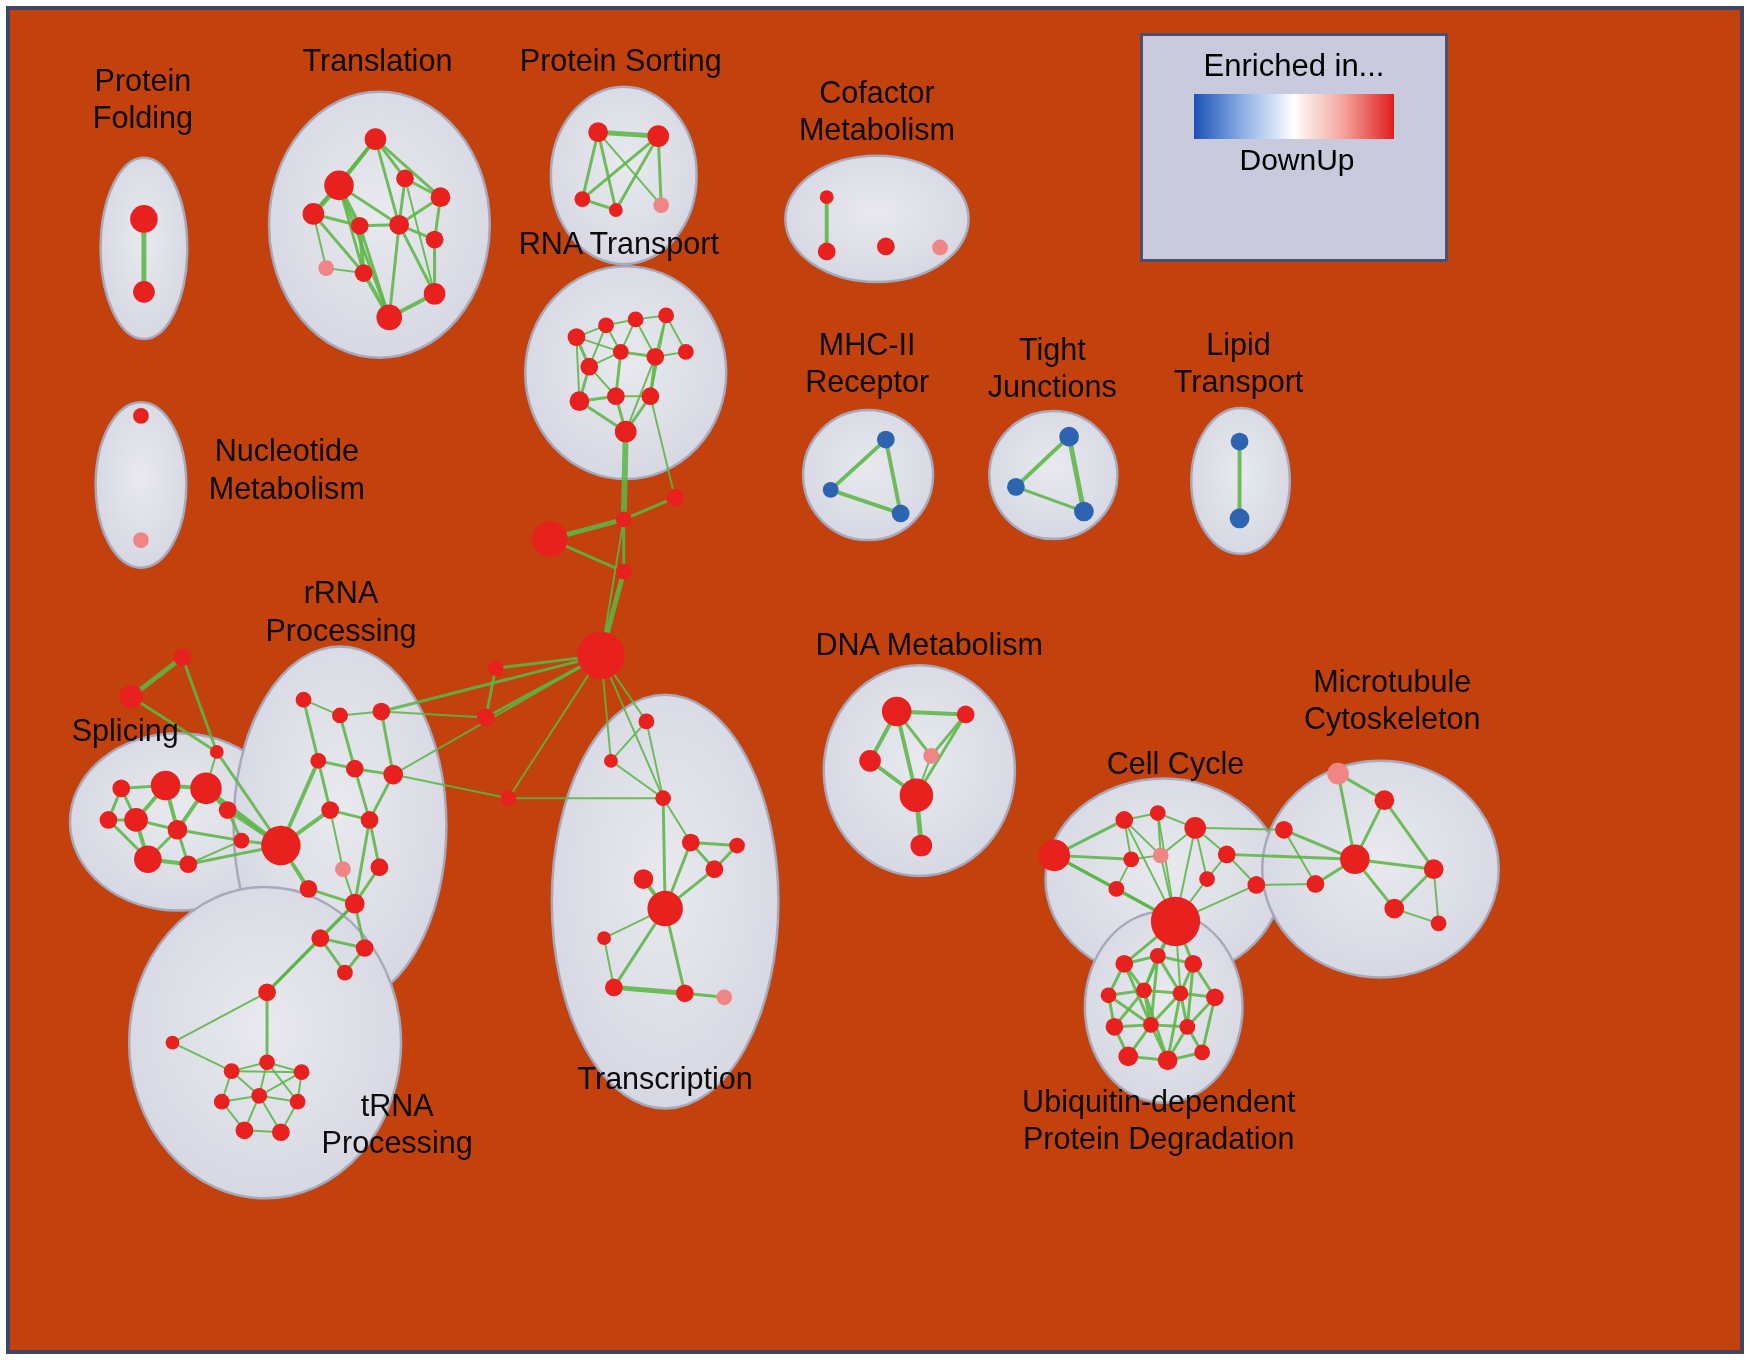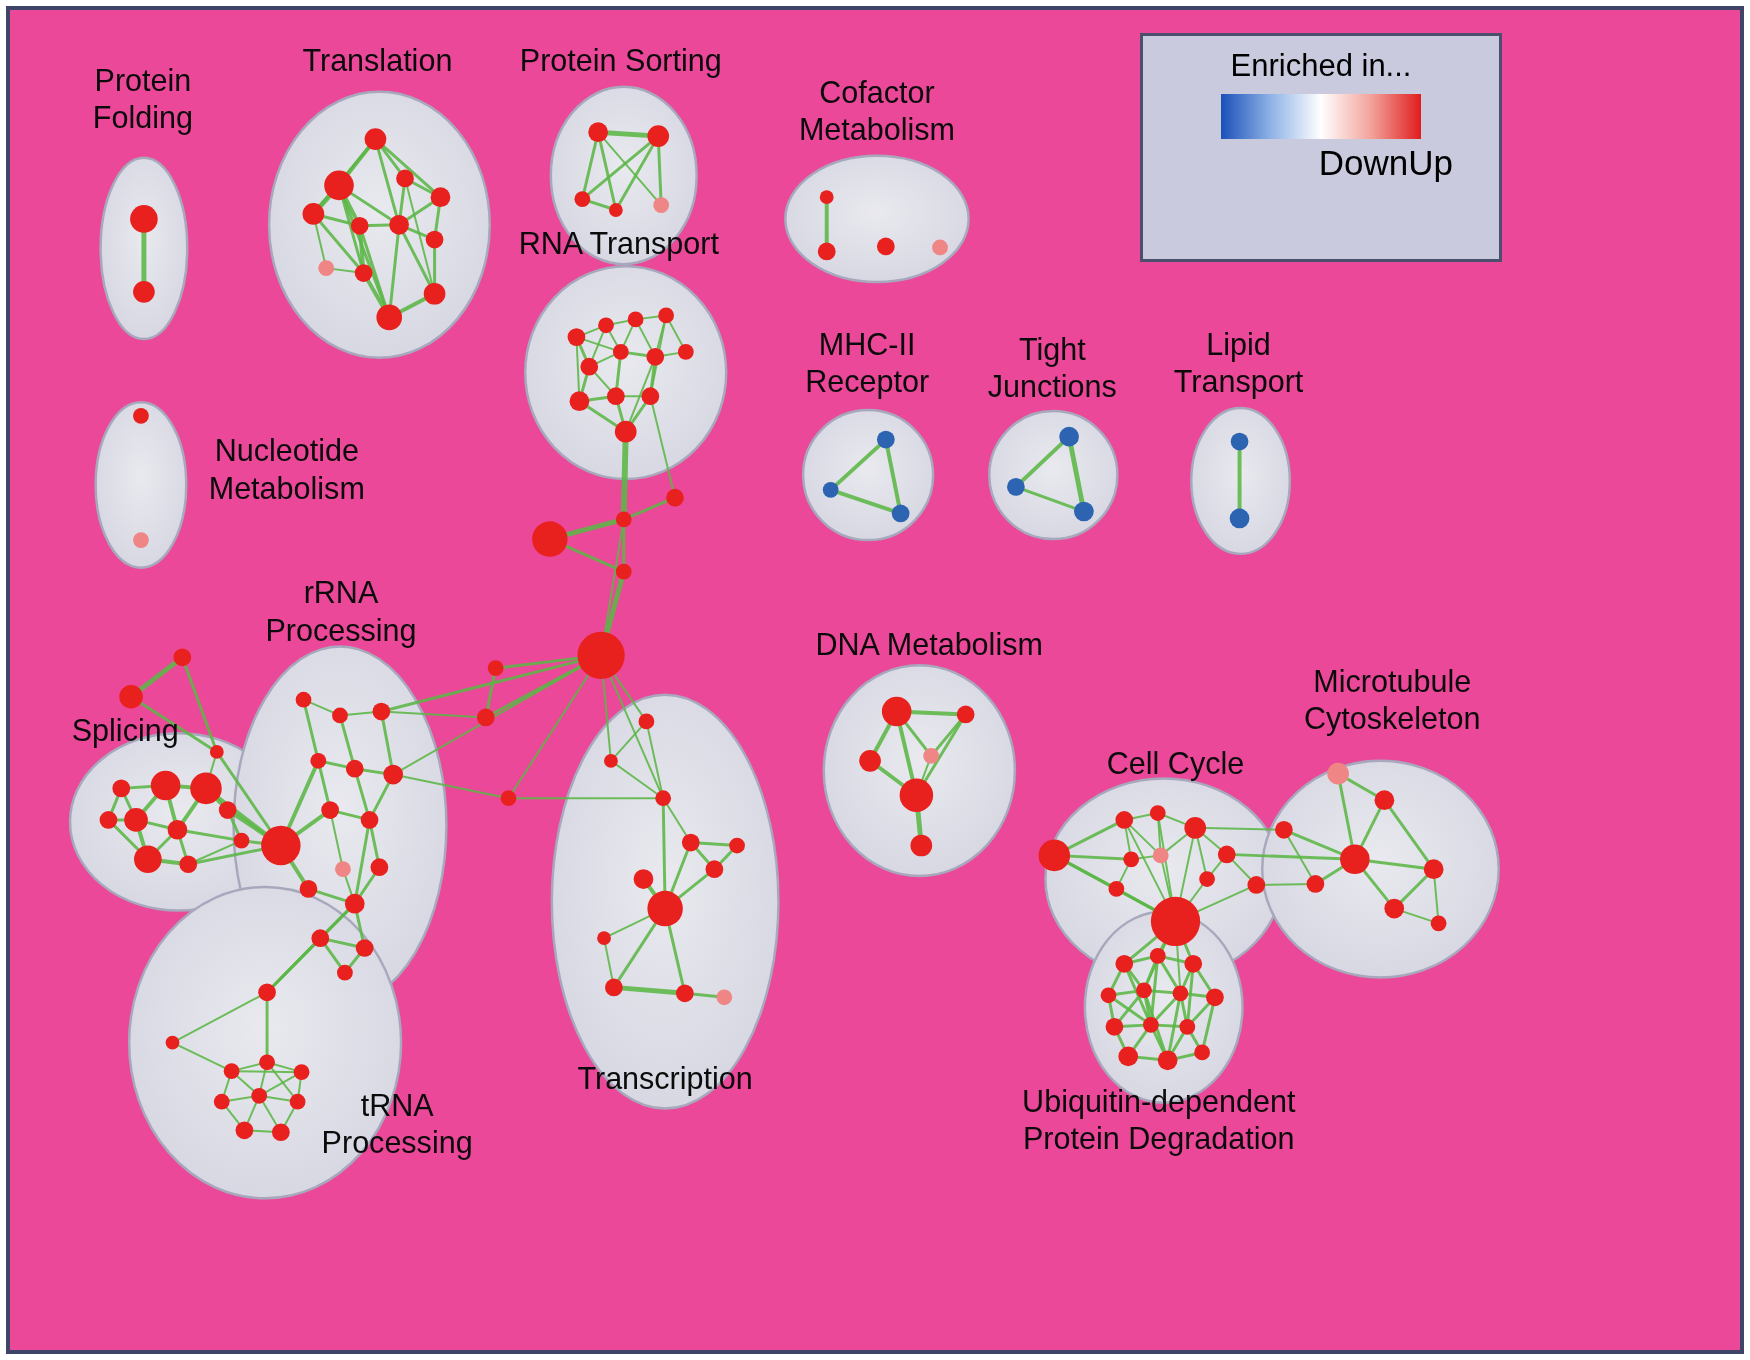--- a/index.html
+++ b/index.html
@@ -1,29 +1,29 @@
 <!DOCTYPE html>
 <html><head>
 <meta charset="utf-8">
 <style>
   html,body{margin:0;padding:0;background:#ffffff;}
   body{width:1750px;height:1360px;position:relative;font-family:"Liberation Sans",sans-serif;}
   .figure{
     position:absolute;left:6px;top:6px;width:1738px;height:1348px;
-    box-sizing:border-box;border:4px solid #3f4566;background:#ec4899;overflow:hidden;
+    box-sizing:border-box;border:4px solid #3f4566;background:#c2410c;overflow:hidden;
   }
   .figure svg{position:absolute;left:0;top:0;}
   svg text{font-family:"Liberation Sans",sans-serif;font-size:31px;fill:#0b0b0b;}
   .legend{
-    position:absolute;left:1130px;top:23px;width:362px;height:229px;
+    position:absolute;left:1130px;top:23px;width:308px;height:229px;
     box-sizing:border-box;border:3px solid #4a4f6e;background:#c9cade;text-align:center;
   }
   .legend-title{font-size:31px;color:#000;margin-top:12px;}
   .legend-bar{width:200px;height:45px;margin:10px auto 4px auto;}
-  .legend-ends{display:flex;justify-content:flex-end;padding:0 46px 0 52px;font-size:35px;color:#000;}
+  .legend-ends{display:flex;justify-content:center;padding:0 46px 0 52px;font-size:30px;color:#000;}
   .legend-caption{font-size:27px;line-height:34px;margin-top:4px;color:#000;}
 </style>
 </head>
 <body>
 
 <div class="figure">
   <svg id="net" width="1730" height="1340" viewBox="0 0 1750 1360">
     <defs>
       <radialGradient id="clusterFill" cx="50%" cy="45%" r="70%">
         <stop offset="0%" stop-color="#e9e9ef"></stop>

